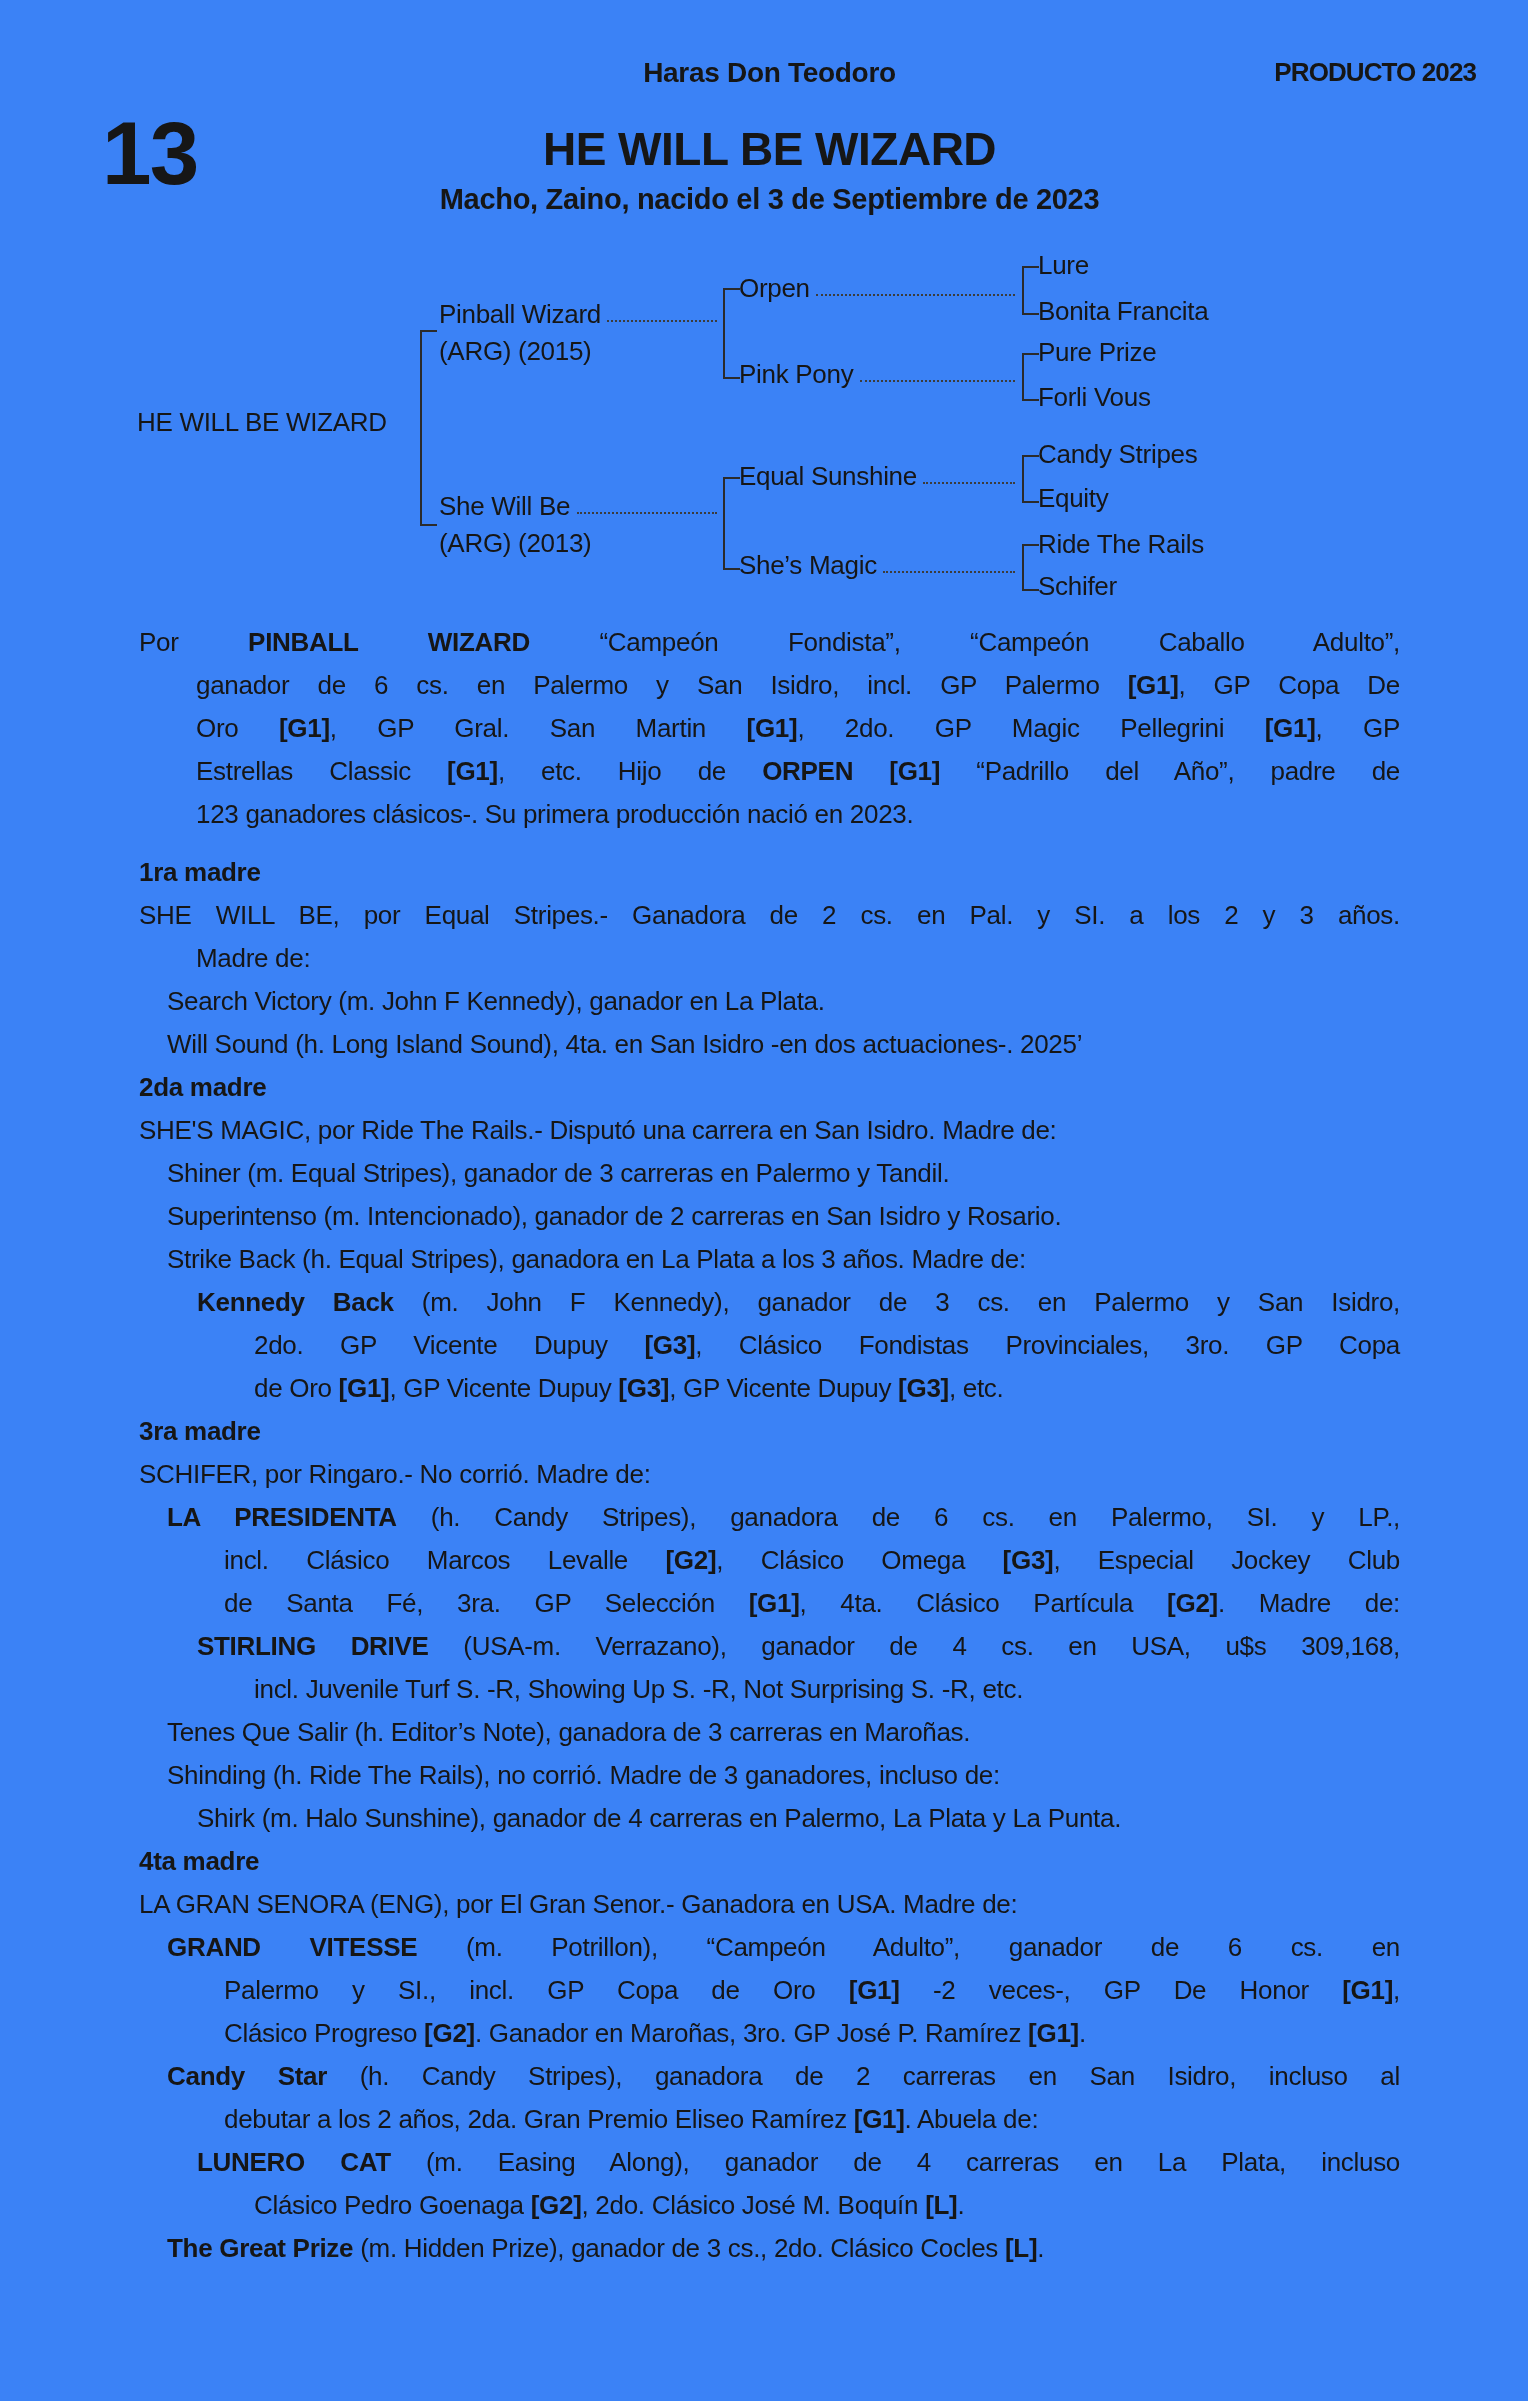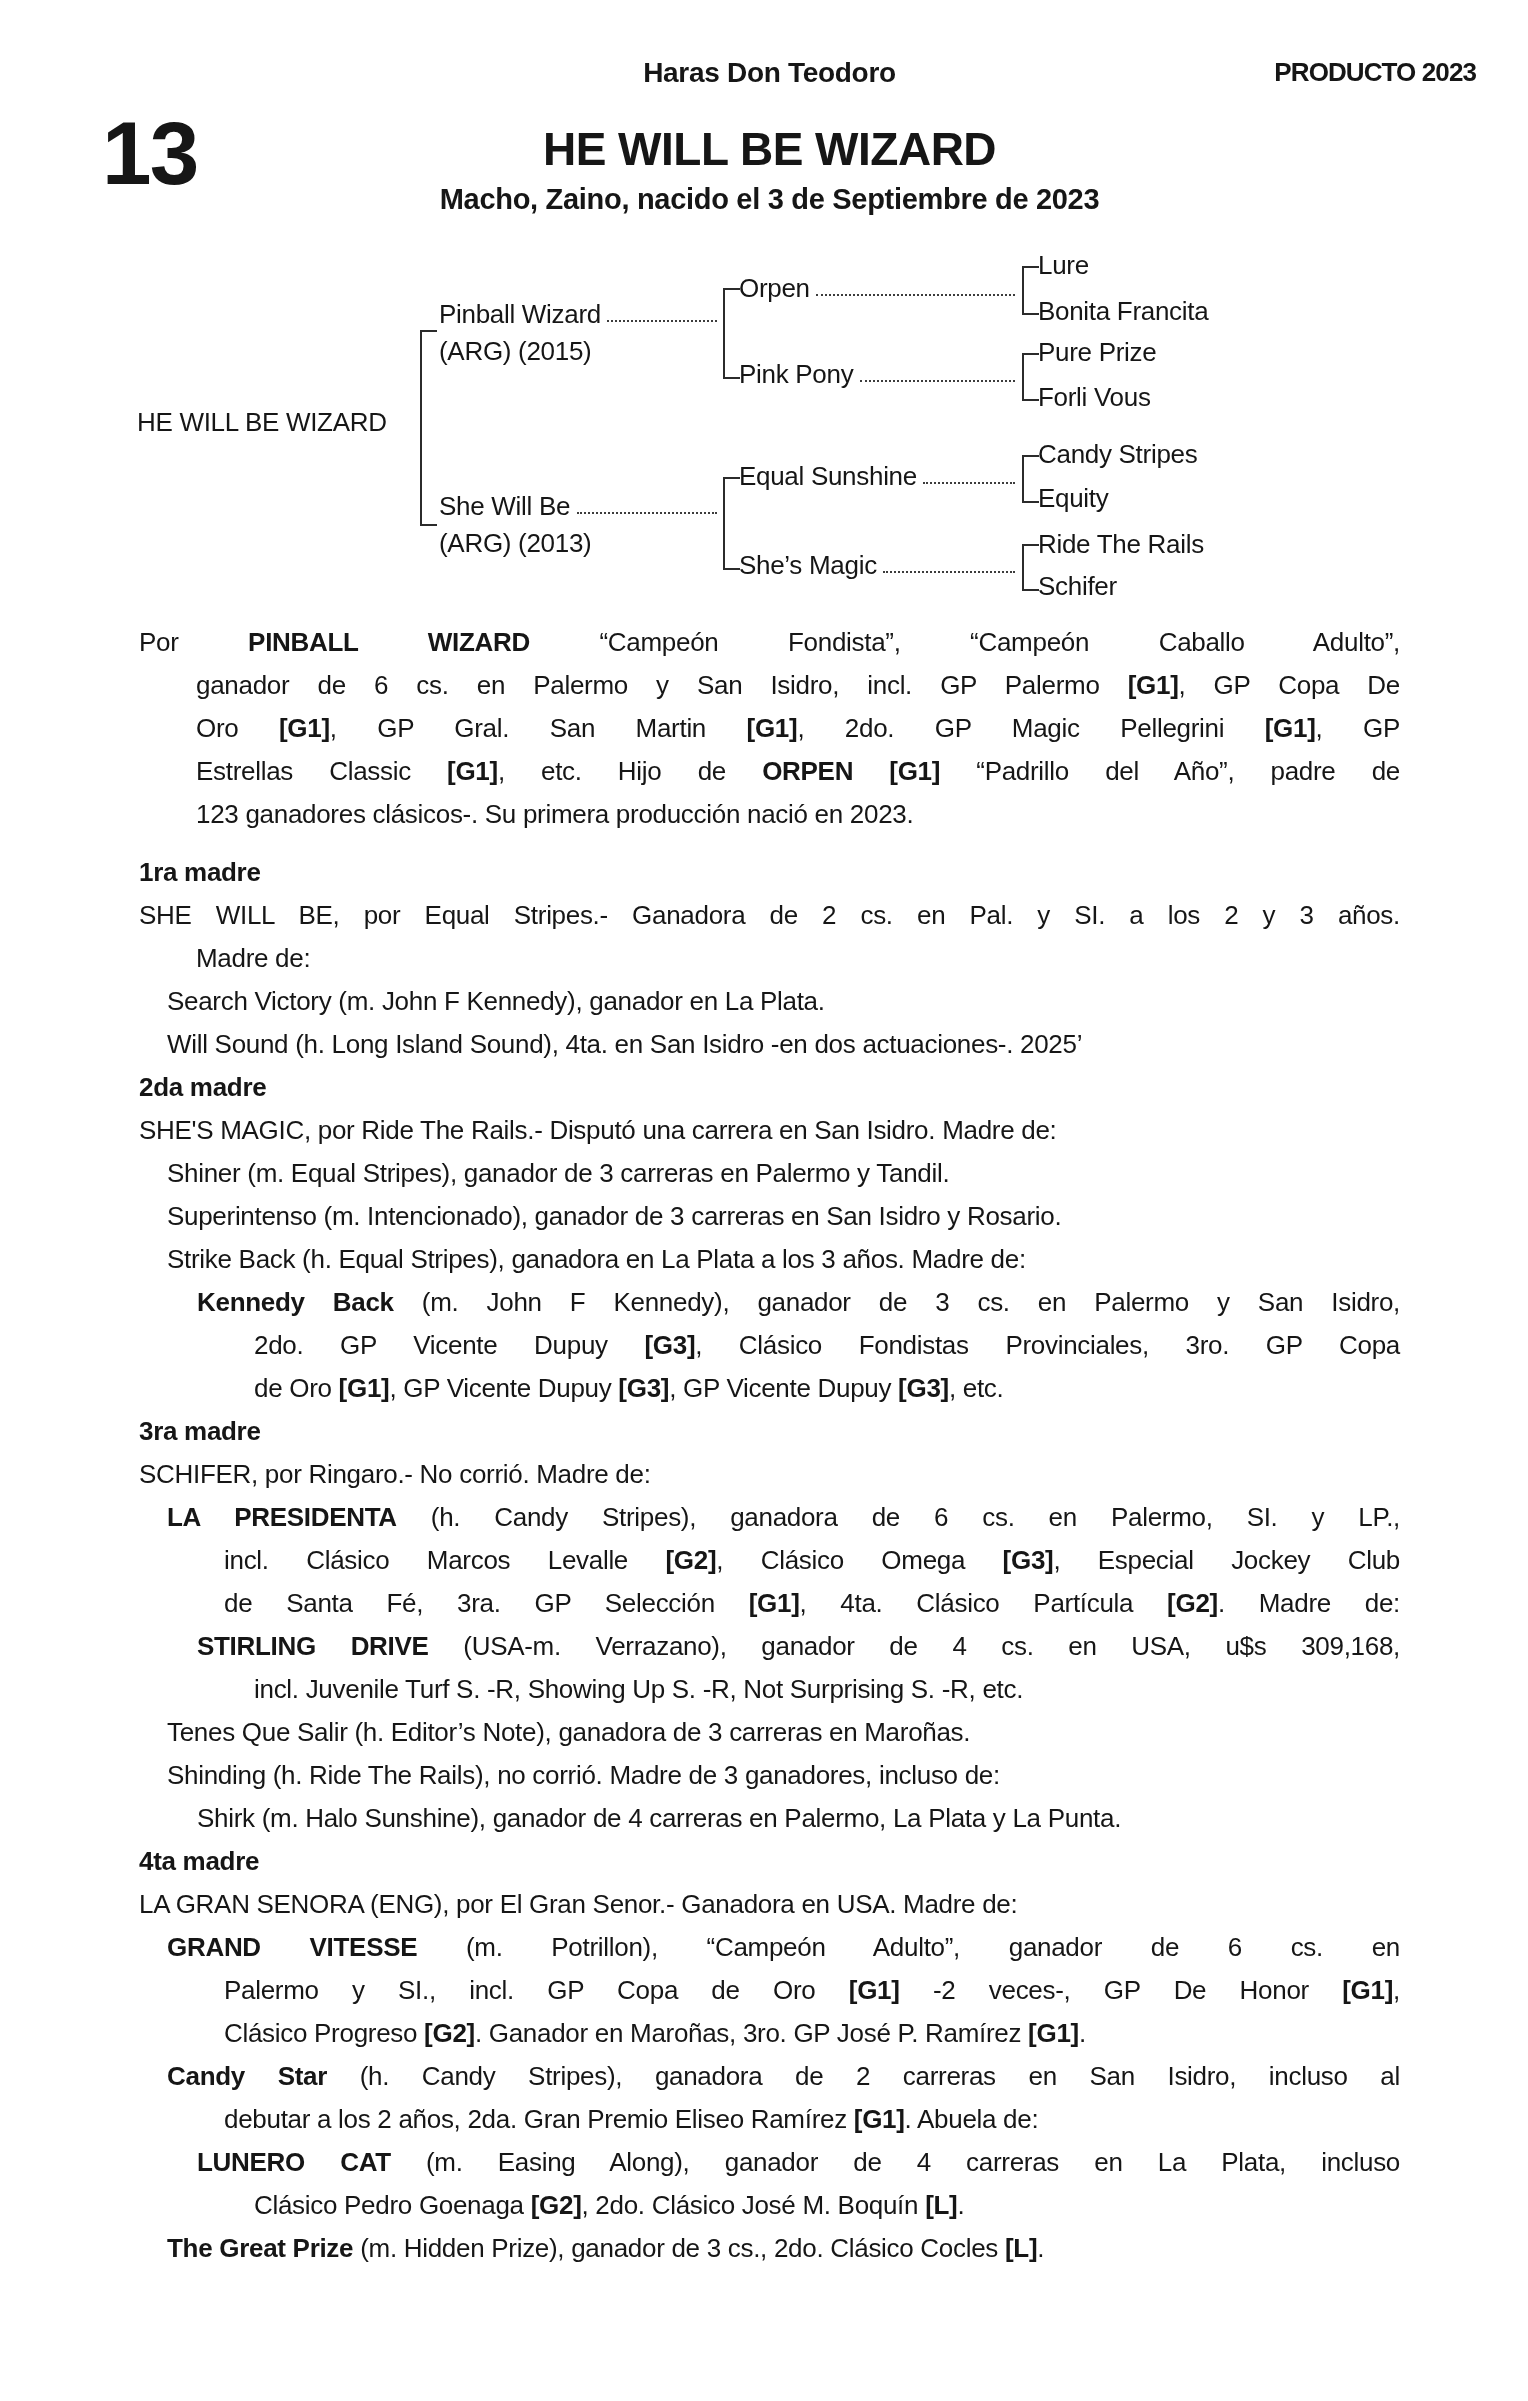--- a/index.html
+++ b/index.html
@@ -1,17 +1,17 @@
 <!DOCTYPE html>
 <html style="font-size:15px"><head>
 <meta charset="utf-8">
 <style>
   html,body{margin:0;padding:0;background:#e8e8e8;}
   .page{
-    position:relative;width:1528px;height:2401px;background:#ffffff;
+    position:relative;width:1528px;height:2401px;background:#3b82f6;
     font-family:"Liberation Sans", sans-serif;color:#161616;overflow:hidden;
   }
   
   .farm{position:absolute;left:139px;top:57px;width:1261px;text-align:center;
         font-size:28px;font-weight:700;letter-spacing:-0.3px;}
   .product{position:absolute;right:52px;top:57px;font-size:26px;font-weight:700;
         letter-spacing:-0.9px;}
   .lot{position:absolute;left:102px;top:109px;font-size:89px;font-weight:700;
         letter-spacing:-1.8px;line-height:1;}
   .title{position:absolute;left:139px;top:126px;width:1261px;text-align:center;
@@ -115,21 +115,21 @@
       <div class="bline just" style="padding-left: 57px;"><span>Estrellas Classic </span><b>[G1]</b><span>, etc. Hijo de </span><b>ORPEN [G1]</b><span> “Padrillo del Año”, padre de</span></div>
       <div class="bline" style="padding-left: 57px;"><span>123 ganadores clásicos-. Su primera producción nació en 2023.</span></div>
       <div class="bheading gap">1ra madre</div>
       <div class="bline just" style="padding-left: 0px;"><span>SHE WILL BE, por Equal Stripes.- Ganadora de 2 cs. en Pal. y SI. a los 2 y 3 años.</span></div>
       <div class="bline" style="padding-left: 57px;"><span>Madre de:</span></div>
       <div class="bline" style="padding-left: 28px;"><span>Search Victory (m. John F Kennedy), ganador en La Plata.</span></div>
       <div class="bline" style="padding-left: 28px;"><span>Will Sound (h. Long Island Sound), 4ta. en San Isidro -en dos actuaciones-. 2025’</span></div>
       <div class="bheading">2da madre</div>
       <div class="bline" style="padding-left: 0px;"><span>SHE'S MAGIC, por Ride The Rails.- Disputó una carrera en San Isidro. Madre de:</span></div>
       <div class="bline" style="padding-left: 28px;"><span>Shiner (m. Equal Stripes), ganador de 3 carreras en Palermo y Tandil.</span></div>
-      <div class="bline" style="padding-left: 28px;"><span>Superintenso (m. Intencionado), ganador de 3 carreras en San Isidro y Rosario.</span></div>
+      <div class="bline" style="padding-left: 28px;"><span>Superintenso (m. Intencionado), ganador de 2 carreras en San Isidro y Rosario.</span></div>
       <div class="bline" style="padding-left: 28px;"><span>Strike Back (h. Equal Stripes), ganadora en La Plata a los 3 años. Madre de:</span></div>
       <div class="bline just" style="padding-left: 58px;"><b>Kennedy Back</b><span> (m. John F Kennedy), ganador de 3 cs. en Palermo y San Isidro,</span></div>
       <div class="bline just" style="padding-left: 115px;"><span>2do. GP Vicente Dupuy </span><b>[G3]</b><span>, Clásico Fondistas Provinciales, 3ro. GP Copa</span></div>
       <div class="bline" style="padding-left: 115px;"><span>de Oro </span><b>[G1]</b><span>, GP Vicente Dupuy </span><b>[G3]</b><span>, GP Vicente Dupuy </span><b>[G3]</b><span>, etc.</span></div>
       <div class="bheading">3ra madre</div>
       <div class="bline" style="padding-left: 0px;"><span>SCHIFER, por Ringaro.- No corrió. Madre de:</span></div>
       <div class="bline just" style="padding-left: 28px;"><b>LA PRESIDENTA</b><span> (h. Candy Stripes), ganadora de 6 cs. en Palermo, SI. y LP.,</span></div>
       <div class="bline just" style="padding-left: 85px;"><span>incl. Clásico Marcos Levalle </span><b>[G2]</b><span>, Clásico Omega </span><b>[G3]</b><span>, Especial Jockey Club</span></div>
       <div class="bline just" style="padding-left: 85px;"><span>de Santa Fé, 3ra. GP Selección </span><b>[G1]</b><span>, 4ta. Clásico Partícula </span><b>[G2]</b><span>. Madre de:</span></div>
       <div class="bline just" style="padding-left: 58px;"><b>STIRLING DRIVE</b><span> (USA-m. Verrazano), ganador de 4 cs. en USA, u$s 309,168,</span></div>

